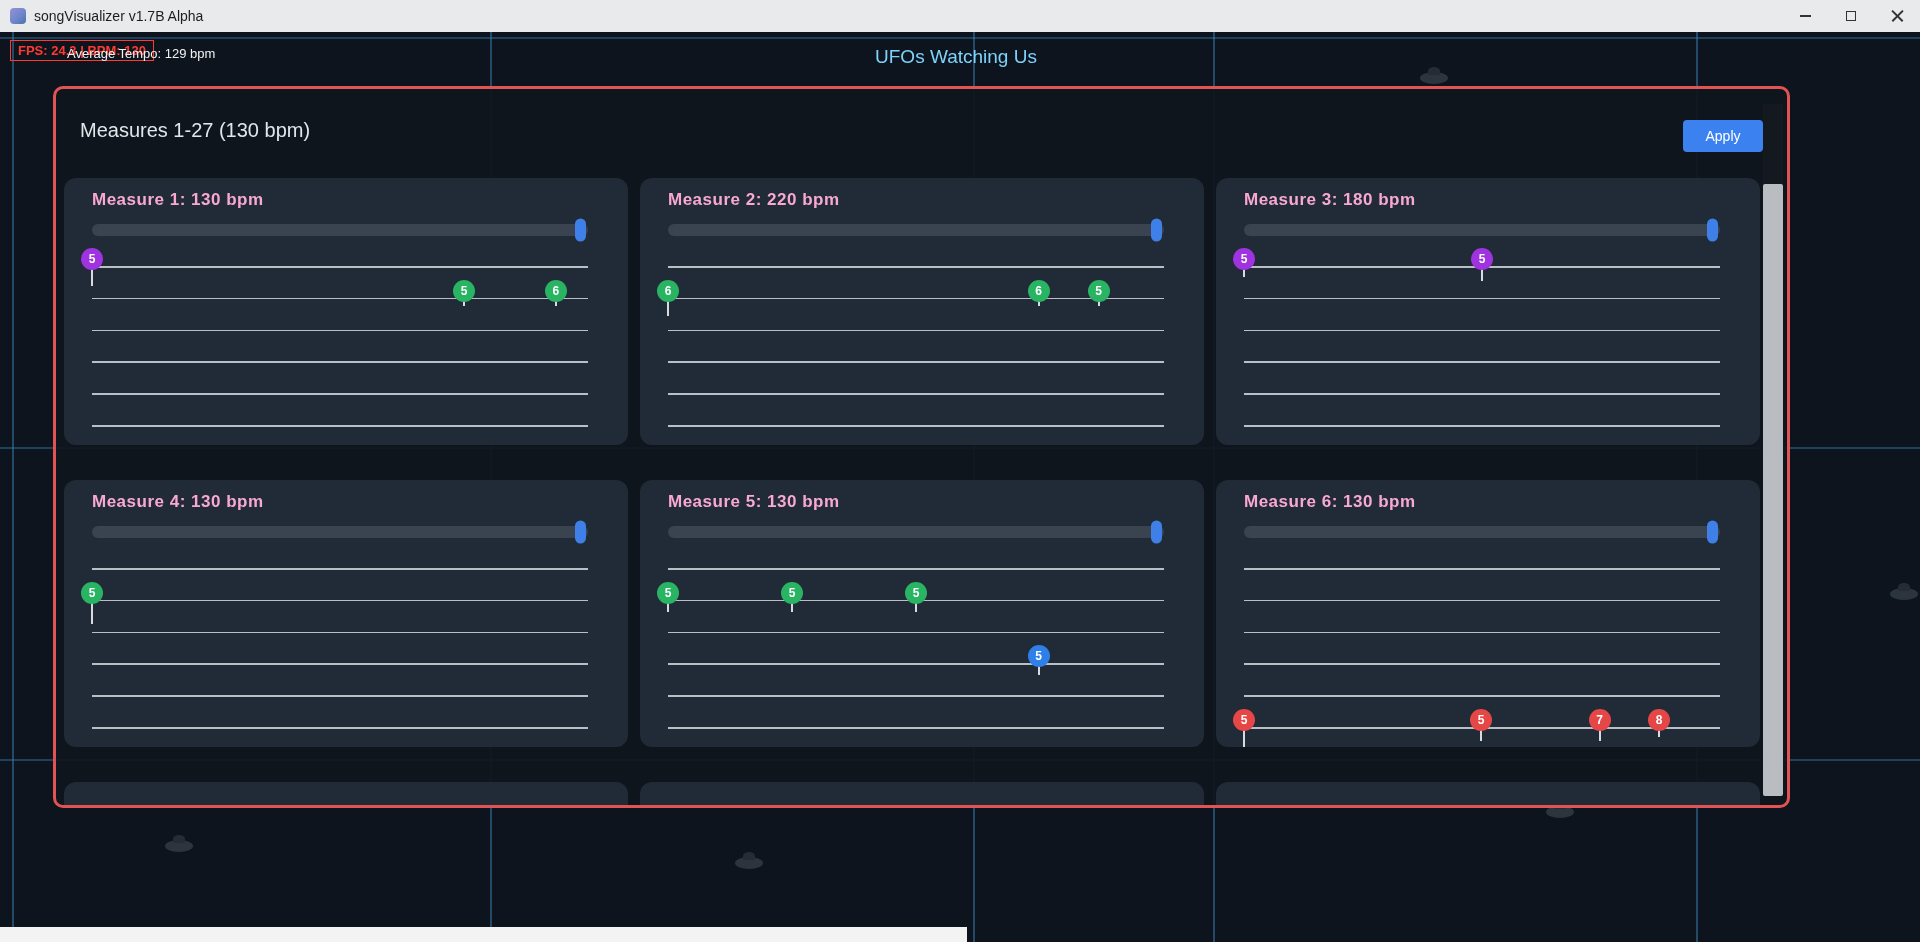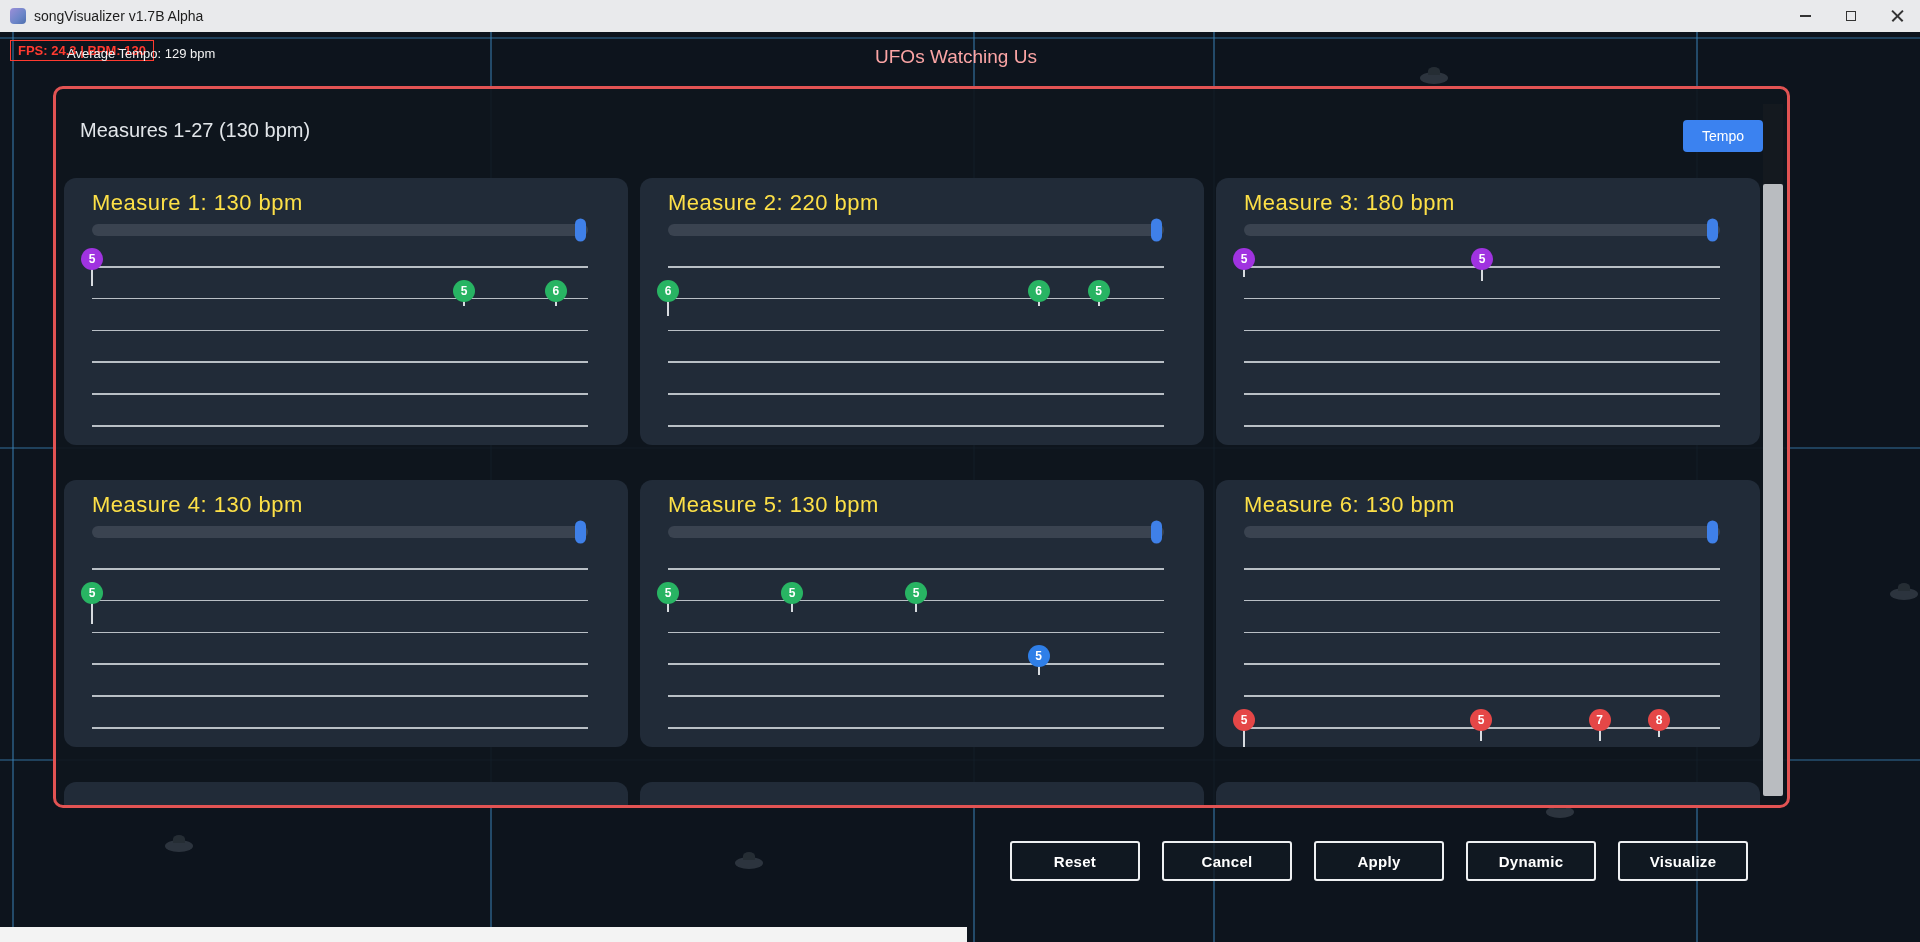--- a/index.html
+++ b/index.html
@@ -34,38 +34,38 @@
          background:#3a424c; opacity:.7; }
   .ufo::before { content:""; position:absolute; left:8px; top:-5px; width:12px; height:8px;
          border-radius:50% 50% 0 0; background:#30383f; }
 
   
   .fps-box { position:absolute; left:10px; top:8px; padding:2px 7px;
              border:1.5px solid #ff3b30; color:#ff3b30; font-size:13px; font-weight:bold;
              white-space:nowrap; z-index:2; }
   .avg-tempo { position:absolute; left:67px; top:14px; font-size:13px; color:#f2f2f2; z-index:3; }
   .song-title { position:absolute; left:0; right:8px; top:14px; text-align:center;
-                font-size:19px; color:#fca5a5; z-index:1; }
+                font-size:19px; color:#7dd3fc; z-index:1; }
 
   
   .panel { position:absolute; left:53px; top:54px; width:1737px; height:722px;
            border:3px solid #e25353; border-radius:10px;
            background:rgba(15,21,29,0.93); overflow:hidden; z-index:5; }
   .panel-header { position:absolute; left:24px; top:30px; font-size:20px; color:#e2e6ea; }
   .hide-btn { position:absolute; right:24px; top:31px; width:80px; height:32px;
               background:#3b82f0; border:none; border-radius:4px; color:#fff;
               font-size:14px; font-family:"Liberation Sans",sans-serif; cursor:pointer; }
 
   .measures-grid { position:absolute; left:8px; top:89px; width:1696px;
                    display:grid; grid-template-columns:564px 564px 544px;
                    grid-auto-rows:267px; column-gap:12px; row-gap:35px; }
 
   .measure-card { position:relative; background:#212b38; border-radius:12px; }
-  .measure-title { position:absolute; left:28px; top:12px; font-size:22px; font-weight:normal;
-                   letter-spacing:.5px; color:#fde047; }
+  .measure-title { position:absolute; left:28px; top:12px; font-size:17px; font-weight:bold;
+                   letter-spacing:.5px; color:#f9a8d4; }
   .slider { position:absolute; left:28px; right:40px; top:46px; height:12px;
             background:#3a4350; border-radius:6px; cursor:pointer; }
   .slider-thumb { position:absolute; right:2px; top:50%; transform:translateY(-50%);
                   width:11px; height:23px; border-radius:6px; background:#3f80e8; cursor:grab; }
   .staff { position:absolute; left:28px; right:40px; top:88px; height:159px; }
   .staff-line { position:absolute; left:0; right:0; height:1.5px;
                 background:rgba(212,217,222,0.85); }
 
   .note { position:absolute; transform:translateX(-50%); z-index:2; cursor:pointer; }
   .note-stem { position:absolute; left:-1px; top:0; width:2px; background:#d7dbdf; }
@@ -125,21 +125,21 @@
     <div class="ufo" style="left:1546px; top:774px;"></div>
     <div class="ufo" style="left:1890px; top:556px;"></div>
     <div class="ufo" style="left:1420px; top:40px;"></div>
 
     <div class="fps-box">FPS: 24.3 | BPM: 130</div>
     <div class="avg-tempo">Average Tempo: 129 bpm</div>
     <div class="song-title">UFOs Watching Us</div>
 
     <div class="panel">
       <div class="panel-header">Measures 1-27 (130 bpm)</div>
-      <button class="hide-btn">Tempo</button>
+      <button class="hide-btn">Apply</button>
       <div class="measures-grid">
           <div class="measure-card">
     <div class="measure-title">Measure 1: 130 bpm</div>
     <div class="slider">
       <div class="slider-thumb"></div>
     </div>
     <div class="staff">
               <div class="staff-line" style="top: 0px;"></div>
               <div class="staff-line" style="top: 31.8px;"></div>
               <div class="staff-line" style="top: 63.6px;"></div>
@@ -288,23 +288,16 @@
   </div>
           <div class="measure-card"></div>
           <div class="measure-card"></div>
           <div class="measure-card"></div>
         </div>
       <div class="scrollbar">
         <div class="scroll-thumb"></div>
       </div>
     </div>
 
-    <div class="action-bar">
-        <button class="action-btn">Reset</button>
-        <button class="action-btn">Cancel</button>
-        <button class="action-btn">Apply</button>
-        <button class="action-btn">Dynamic</button>
-        <button class="action-btn">Visualize</button>
-      </div>
 
     <div class="bottom-strip"></div>
   </div>
 </div>
 
 </body></html>

